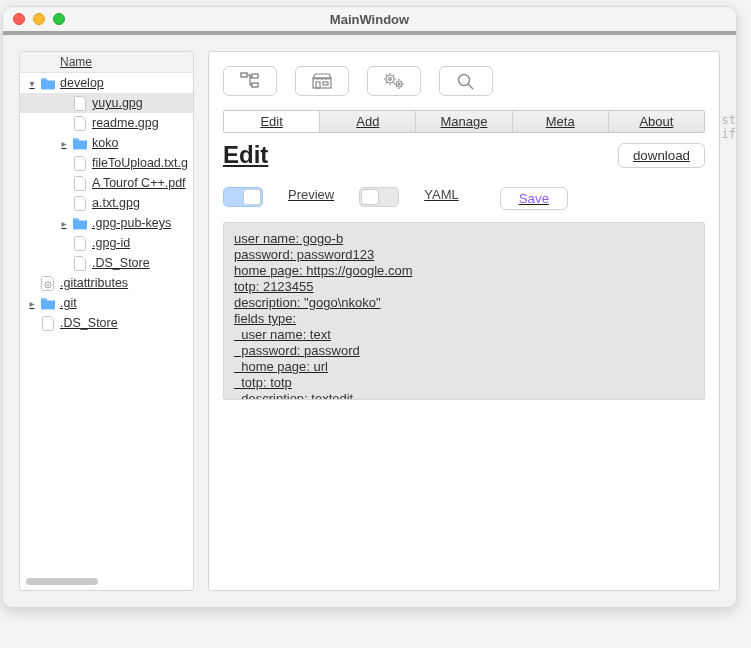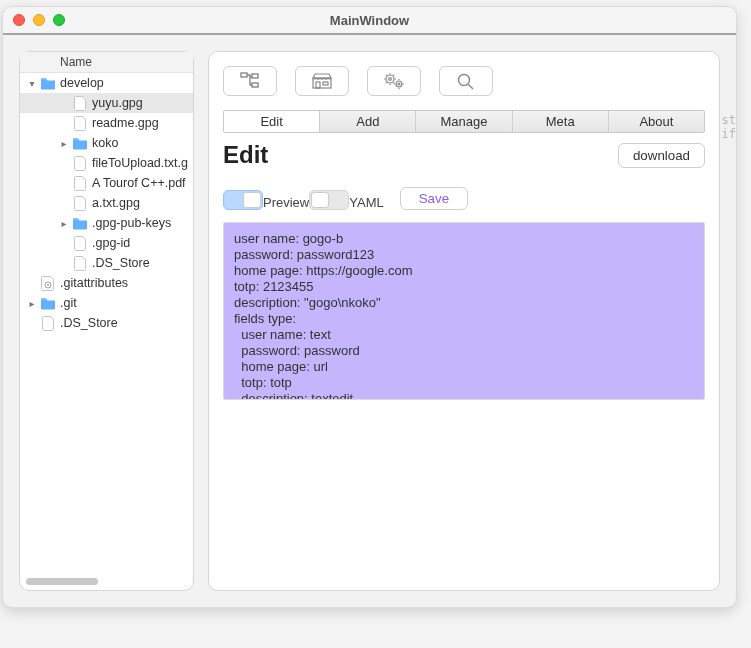--- a/index.html
+++ b/index.html
@@ -5,30 +5,30 @@
   * { box-sizing: border-box; }
   html, body { margin:0; padding:0; font-family: -apple-system, "Helvetica Neue", Arial, sans-serif; font-size:13px; color:#222; }
   body { width:751px; height:648px; background:#f4f4f4; }
 
   .code-strip { height:6px; padding-left:6px; font-family:monospace; font-size:13px; white-space:pre; color:#999; overflow:hidden; }
 
   .window {
     width:735px; margin:0 0 0 2px; border:1px solid #dadada; border-radius:10px;
     background:#f2f2f2; box-shadow:0 4px 14px rgba(0,0,0,0.15); overflow:hidden;
   }
-  .titlebar { height:28px; display:flex; align-items:center; padding:0 10px; background:#f5f5f5; border-bottom:2px solid #a3a3a3; position:relative; }
+  .titlebar { height:28px; display:flex; align-items:center; padding:0 10px; background:#f5f5f5; border-bottom:4px solid #a3a3a3; position:relative; }
   .traffic { display:flex; gap:8px; }
   .dot { width:12px; height:12px; border-radius:50%; }
   .dot.red { background:#ff5f57; border:1px solid #e24a41; }
   .dot.yellow { background:#febc2e; border:1px solid #e1a11f; }
   .dot.green { background:#28c840; border:1px solid #1fa532; }
   .title { position:absolute; left:0; right:0; text-align:center; font-weight:600; color:#555; pointer-events:none; }
 
   .content { display:flex; gap:14px; padding:16px; height:572px; }
-  .panel { background:#fff; border:1px solid #d6d6d6; border-radius:10px; }
+  .panel { background:#fff; border:1px solid #d6d6d6; border-radius:3px;text-decoration:underline; }
   .tree-panel { width:175px; display:flex; flex-direction:column; }
   .tree-header { background:#f3f3f3; border-bottom:1px solid #e2e2e2; font-size:12px; color:#444; padding:3px 0 3px 40px; }
   .tree-body { flex:1; overflow:hidden; position:relative; }
   .tree-row { height:20px; display:flex; align-items:center; font-size:12.5px; color:#333; white-space:nowrap; }
   .tree-row.sel { background:#e7e7e7; }
   .tw { width:16px; display:inline-flex; justify-content:center; color:#7a7a7a; font-size:10px; }
   .indent0 { padding-left:4px; }
   .indent1 { padding-left:20px; }
   .ficon { width:16px; height:16px; margin-right:4px; display:inline-flex; align-items:center; justify-content:center; }
   .ficon.folder { color:#4aa3ff; }
@@ -43,31 +43,31 @@
 
   .tabbar { display:flex; border:1px solid #c9c9c9; border-radius:2px; overflow:hidden; }
   .tab { flex:1; text-align:center; padding:3px 0; background:linear-gradient(#f2f2f2,#e6e6e6); border-right:1px solid #cfcfcf; color:#333; font-size:13px; }
   .tab:last-child { border-right:none; }
   .tab.active { background:#fff; font-weight:500; }
 
   .heading-row { display:flex; align-items:center; justify-content:space-between; margin-top:8px; }
   .heading { font-size:24px; font-weight:700; color:#222; }
   .dl-btn { background:#fff; border:1px solid #d0d0d0; border-radius:6px; padding:4px 14px; color:#333; }
 
-  .toggle-row { display:flex; align-items:flex-end; gap:0; margin-top:18px; }
+  .toggle-row { display:flex; align-items:flex-start; gap:25px; margin-top:18px; }
   .toggle { width:40px; height:20px; border-radius:5px; background:#e8e8e8; position:relative; border:1px solid #d4d4d4; }
   .toggle .knob { position:absolute; top:1px; width:18px; height:16px; background:#fff; border:1px solid #ccc; border-radius:3px; }
   .toggle.on { background:#b9d7ff; border-color:#9cc4f6; }
   .toggle.on .knob { right:1px; }
   .toggle.off .knob { left:1px; }
   .toggle-label { color:#444; }
   .save-btn { background:#fff; border:1px solid #d0d0d0; border-radius:6px; padding:3px 18px; color:#8b5cf6; margin-left:16px; }
 
   .yaml-area {
-    margin-top:12px; border:1px solid #dadada; border-radius:2px; background:#c4b5fd;
+    margin-top:12px; border:1px solid #dadada; border-radius:2px; background:#e5e5e5;
     padding:8px 10px; font-size:13px; line-height:16px; color:#333; white-space:pre;
     font-family: -apple-system, Arial, sans-serif; height:178px; overflow:hidden;
   }
 
   .right-gutter { position:absolute; right:-17px; top:61px; font-family:monospace; font-size:12px; color:#b7b7b7; line-height:14px; white-space:pre; }
 </style>
 </head>
 <body>
 
 <div class="code-strip">

